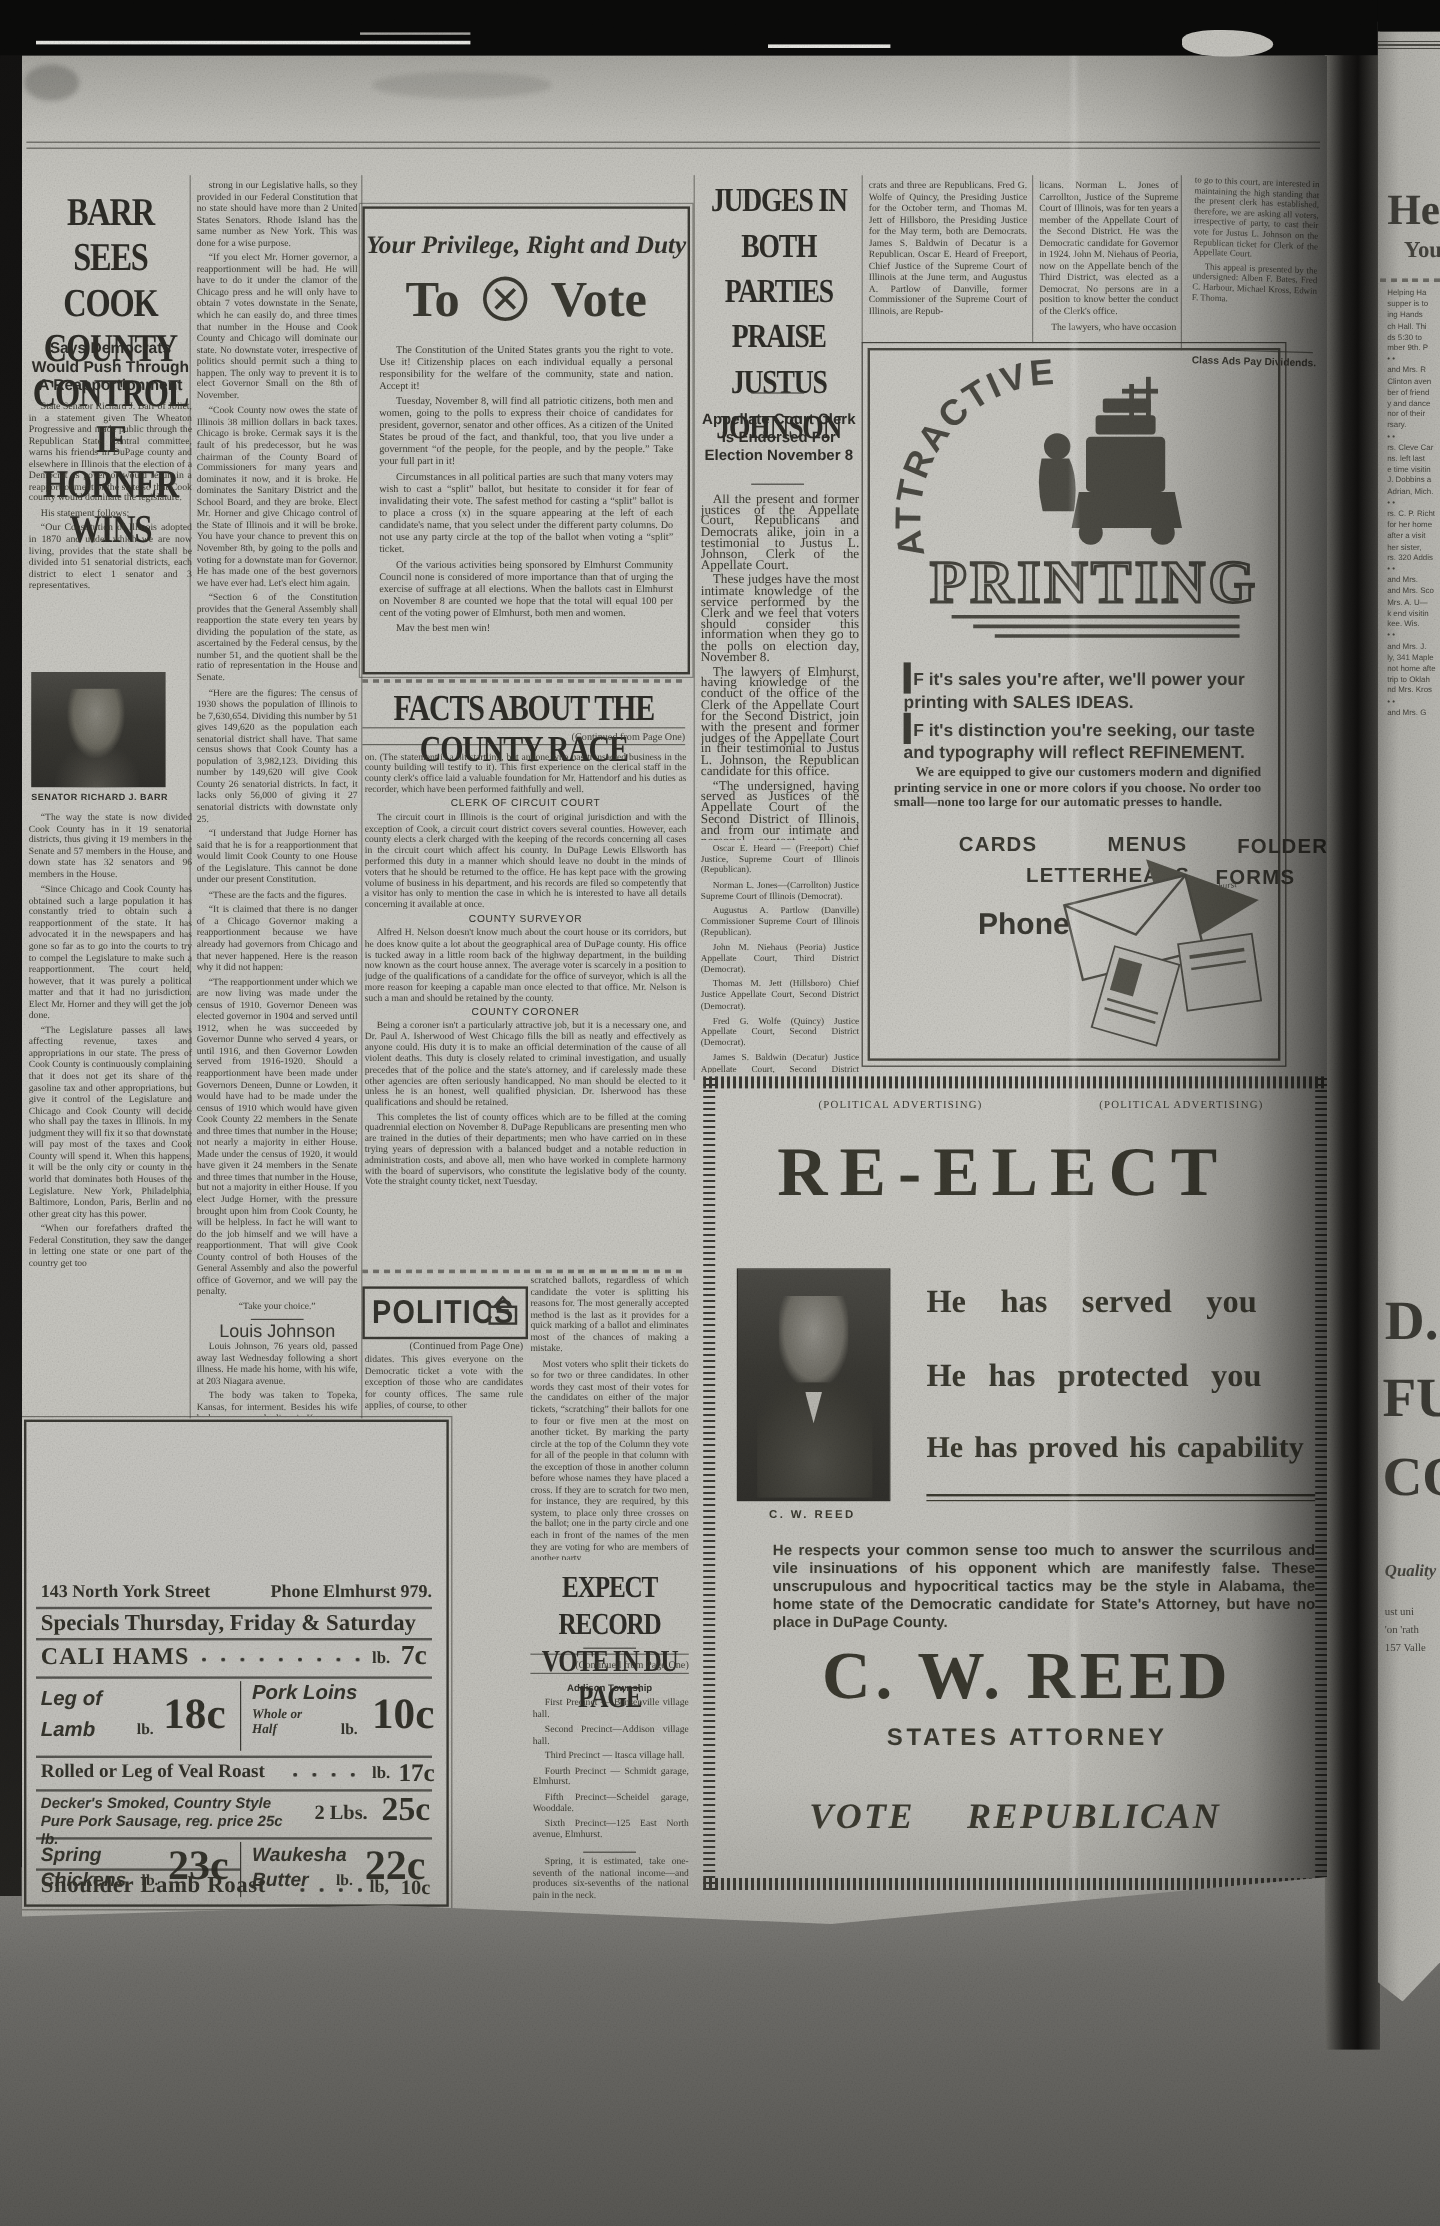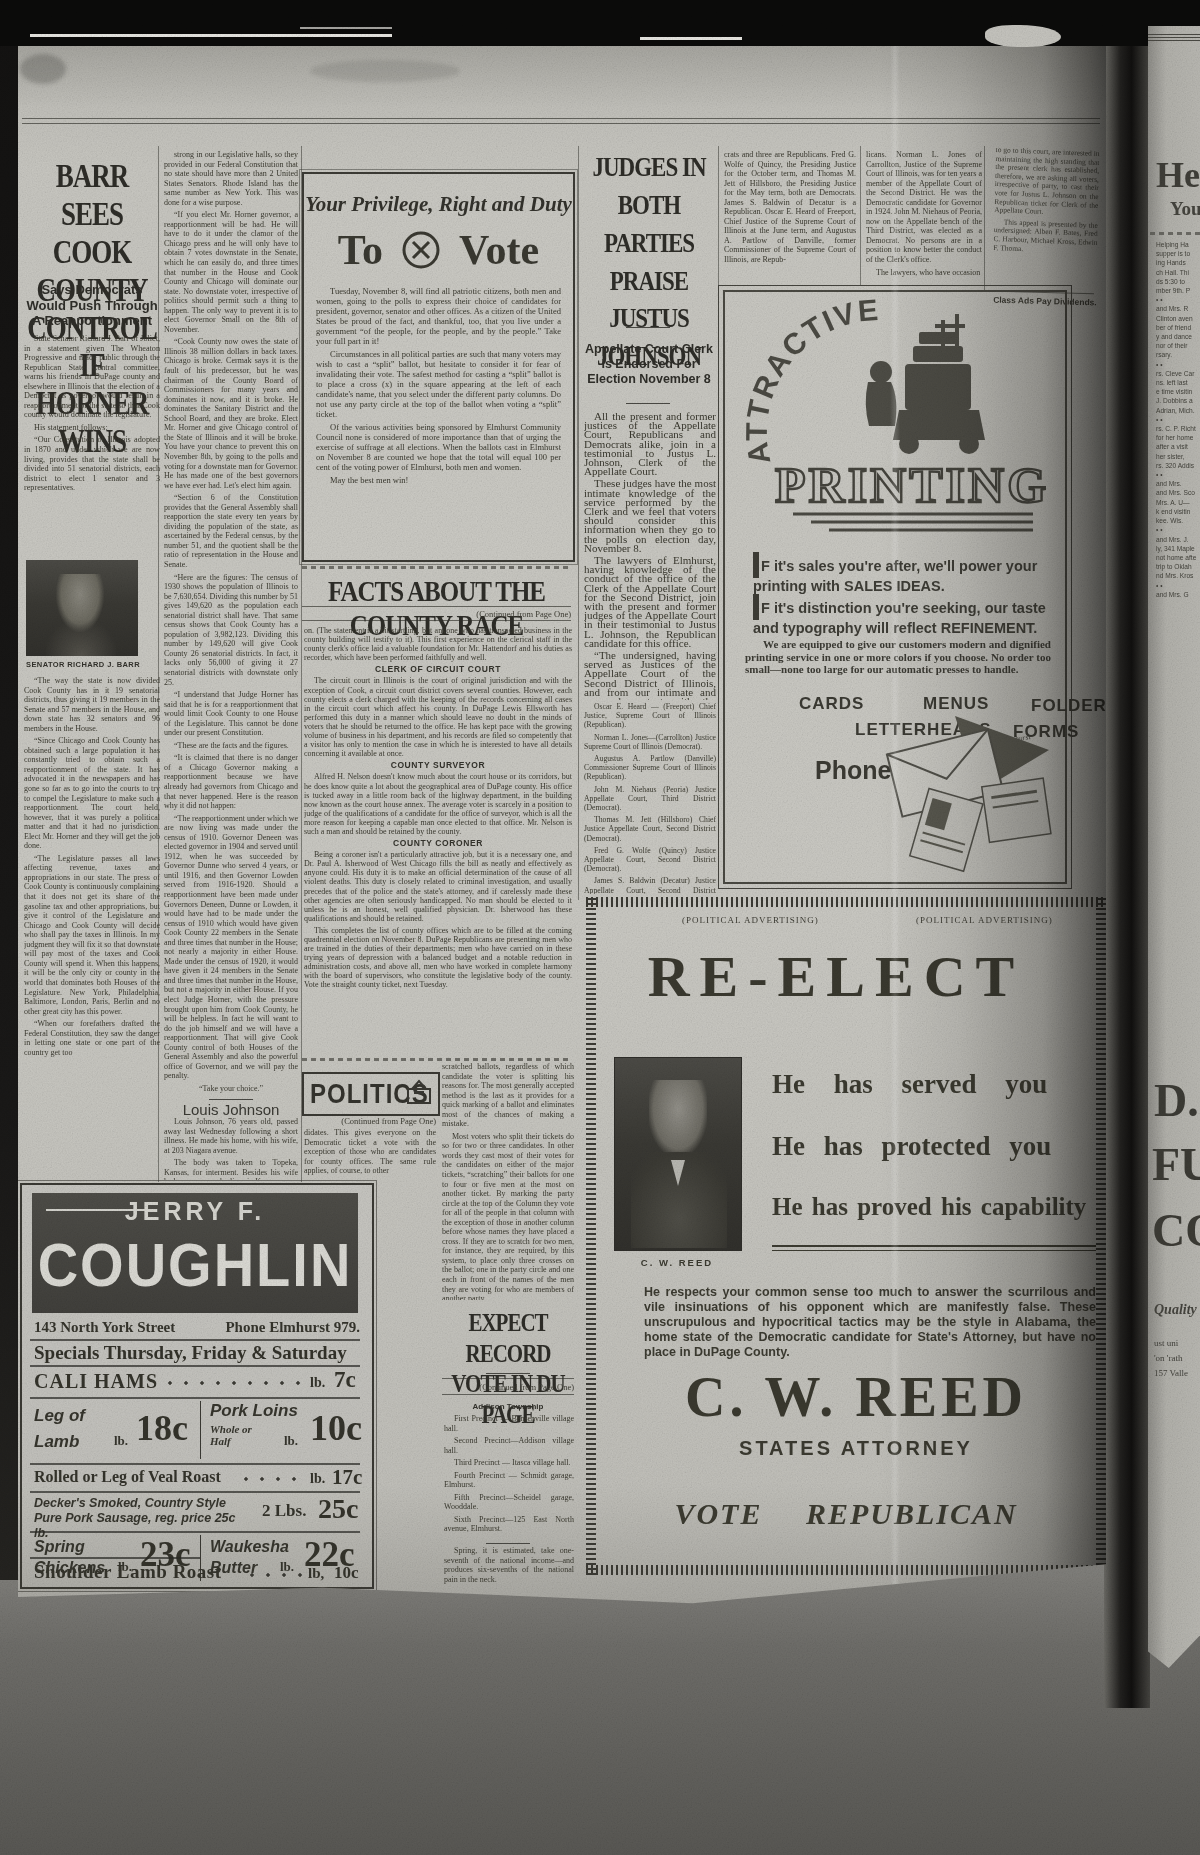--- a/index.html
+++ b/index.html
@@ -32,21 +32,21 @@
   
   .bt{font-size:8px;line-height:9.55px;text-align:justify;color:#3a392f;overflow:hidden;}
   .bt p{margin:0 0 3px;text-indent:10px;}
   .bt .noind{text-indent:0;}
   .sm-div{width:44px;height:1px;background:#4a4944;margin:5px auto;}
   .hl-cond{font-weight:bold;color:#2e2d28;letter-spacing:-1px;transform:scaleY(1.22);transform-origin:50% 0;}
   .center{text-align:center;}
   .prelines{white-space:pre-line;}
   .cont-line{font-size:8.5px;color:#3d3c33;text-align:right;}
   .subhead-sans{font-family:"Liberation Sans",sans-serif;font-weight:bold;color:#2f2e29;text-align:center;}
-  .facts-sub{font-family:"Liberation Sans",sans-serif;font-weight:bold;font-size:8.5px;letter-spacing:.6px;text-align:center;color:#34332c;margin:2px 0;text-indent:0;}
+  .facts-sub{font-family:"Liberation Sans",sans-serif;font-weight:normal;font-size:8.5px;letter-spacing:.6px;text-align:center;color:#34332c;margin:2px 0;text-indent:0;}
   
   .privilege-box{border:2px solid #3c3b35;outline:1px solid rgba(60,59,53,.5);outline-offset:2px;background:rgba(255,255,255,.04);}
   .politics-box{border:2px solid #3a3933;}
   .print-ad{border:1px solid #45443e;}
   .print-ad-inner{position:absolute;left:4px;top:4px;right:4px;bottom:4px;border:2px solid #4a4942;}
   .hatch-border{background:
       repeating-linear-gradient(90deg,#3b3a34 0 2px,transparent 2px 5px);}
   .hatch-border-v{background:repeating-linear-gradient(0deg,#3b3a34 0 2px,transparent 2px 5px);}
   .coughlin-box{border:2px solid #3a3933;outline:1px solid rgba(58,57,51,.6);outline-offset:2px;}
   .dark-band{background:linear-gradient(180deg,#4e4d48,#41403c);}
@@ -170,20 +170,21 @@
       <div class="abs serif" style="left:0;top:18px;width:100%;text-align:center;font-size:21px;font-style:italic;font-weight:bold;color:#33322c;">Your Privilege, Right and Duty</div>
       <div class="abs" style="left:0;top:52px;width:100%;text-align:center;">
         <span class="serif" style="font-size:42px;font-weight:bold;color:#3a3931;">To</span>
         <svg width="40" height="40" viewBox="0 0 40 40" style="vertical-align:-6px;margin:0 14px;">
           <circle cx="20" cy="20" r="17" fill="none" stroke="#3a3931" stroke-width="3"></circle>
           <path d="M12 12 L28 28 M28 12 L12 28" stroke="#3a3931" stroke-width="3"></path>
         </svg>
         <span class="serif" style="font-size:42px;font-weight:bold;color:#3a3931;">Vote</span>
       </div>
       <div class="bt abs" style="left:12px;top:112px;width:245px;height:240px;font-size:8.5px;line-height:10px;">
+        <p style="text-indent:14px;">The Constitution of the United States grants you the right to vote. Use it! Citizenship places on each individual equally a personal responsibility for the welfare of the community, state and nation. Accept it!</p>
         <p style="text-indent:14px;">Tuesday, November 8, will find all patriotic citizens, both men and women, going to the polls to express their choice of candidates for president, governor, senator and other offices. As a citizen of the United States be proud of the fact, and thankful, too, that you live under a government “of the people, for the people, and by the people.” Take your full part in it!</p>
         <p style="text-indent:14px;">Circumstances in all political parties are such that many voters may wish to cast a “split” ballot, but hesitate to consider it for fear of invalidating their vote. The safest method for casting a “split” ballot is to place a cross (x) in the square appearing at the left of each candidate's name, that you select under the different party columns. Do not use any party circle at the top of the ballot when voting a “split” ticket.</p>
         <p style="text-indent:14px;">Of the various activities being sponsored by Elmhurst Community Council none is considered of more importance than that of urging the exercise of suffrage at all elections. When the ballots cast in Elmhurst on November 8 are counted we hope that the total will equal 100 per cent of the voting power of Elmhurst, both men and women.</p>
         <p style="text-indent:14px;">May the best men win!</p>
 
       </div>
     </div>
 
     <div class="abs wavy" style="left:284px;top:520px;width:269px;"></div>
     <div class="abs hl-cond serif center" style="left:284px;top:528px;width:269px;font-size:25px;">FACTS ABOUT THE COUNTY RACE</div>
@@ -361,25 +362,20 @@
       <div class="abs serif" style="left:186px;top:296px;width:330px;font-size:25px;font-weight:bold;color:#3b3a30;word-spacing:3px;">He has proved his capability</div>
       <div class="abs" style="left:186px;top:348px;width:324px;height:2px;background:#3c3b31;"></div>
       <div class="abs" style="left:186px;top:353px;width:324px;height:1px;background:#3c3b31;"></div>
       <div class="abs sans" style="left:58px;top:388px;width:452px;font-size:12.5px;line-height:15px;font-weight:bold;color:#3c3b31;text-align:justify;">He respects your common sense too much to answer the scurrilous and vile insinuations of his opponent which are manifestly false. These unscrupulous and hypocritical tactics may be the style in Alabama, the home state of the Democratic candidate for State's Attorney, but have no place in DuPage County.</div>
       <div class="abs serif center" style="left:40px;top:468px;width:460px;font-size:56px;font-weight:bold;letter-spacing:4px;color:#3a392f;">C. W. REED</div>
       <div class="abs sans center" style="left:40px;top:540px;width:460px;font-size:20px;font-weight:bold;letter-spacing:3px;color:#3b3a30;">STATES ATTORNEY</div>
       <div class="abs serif center" style="left:20px;top:600px;width:480px;font-size:30px;font-weight:bold;font-style:italic;letter-spacing:2px;word-spacing:34px;color:#3c3b31;">VOTE  REPUBLICAN</div>
     </div>
 
     <div class="abs coughlin-box" style="left:2px;top:1137px;width:350px;height:402px;background:rgba(255,255,255,.03);">
-      <div class="abs dark-band" style="left:10px;top:8px;width:326px;height:120px;">
-        <div class="abs" style="left:14px;top:16px;width:110px;height:2px;background:#d6d5cf;"></div>
-        <div class="abs sans center" style="left:0;top:4px;width:100%;font-size:25px;font-weight:bold;letter-spacing:4px;color:#d8d7d1;">JERRY F.</div>
-        <div class="abs sans center" style="left:0;top:36px;width:100%;font-size:56px;font-weight:bold;letter-spacing:2px;color:#dcdbd5;transform:scaleY(1.1);transform-origin:50% 0;">COUGHLIN</div>
-      </div>
       <div class="abs serif" style="left:12px;top:134px;font-size:15px;font-weight:bold;color:#35342c;">143 North York Street</div>
       <div class="abs serif" style="right:12px;top:134px;font-size:15px;font-weight:bold;color:#35342c;">Phone Elmhurst 979.</div>
       <div class="abs rule-h2" style="left:8px;top:154px;width:330px;"></div>
       <div class="abs serif" style="left:12px;top:157px;font-size:19px;font-weight:bold;color:#33322a;">Specials Thursday, Friday &amp; Saturday</div>
       <div class="abs rule-h2" style="left:8px;top:180px;width:330px;"></div>
 
       <div class="abs serif" style="left:12px;top:185px;font-size:20px;font-weight:bold;letter-spacing:1px;color:#34332b;">CALI HAMS</div>
       <div class="abs leader" style="left:140px;top:194px;width:140px;"></div>
       <div class="abs serif" style="left:288px;top:190px;font-size:14px;font-weight:bold;color:#34332b;">lb.</div>
       <div class="abs serif" style="left:312px;top:182px;font-size:23px;font-weight:bold;color:#34332b;">7c</div>

